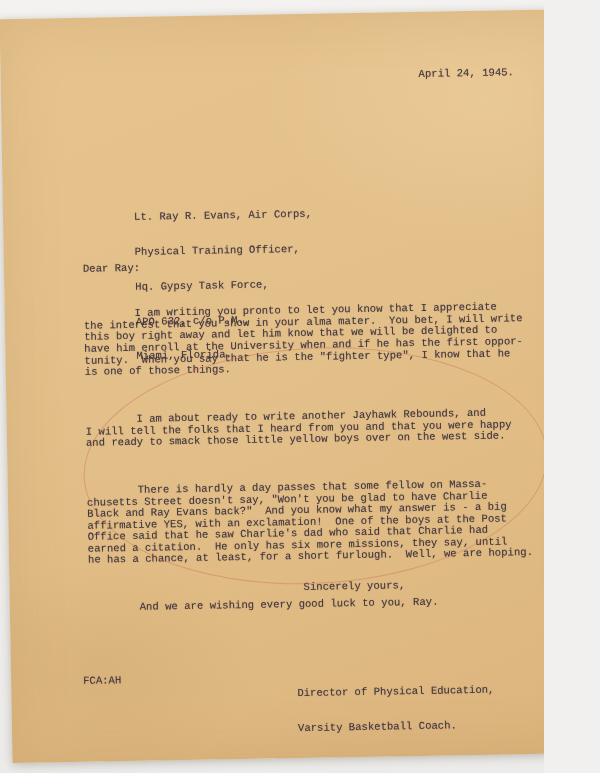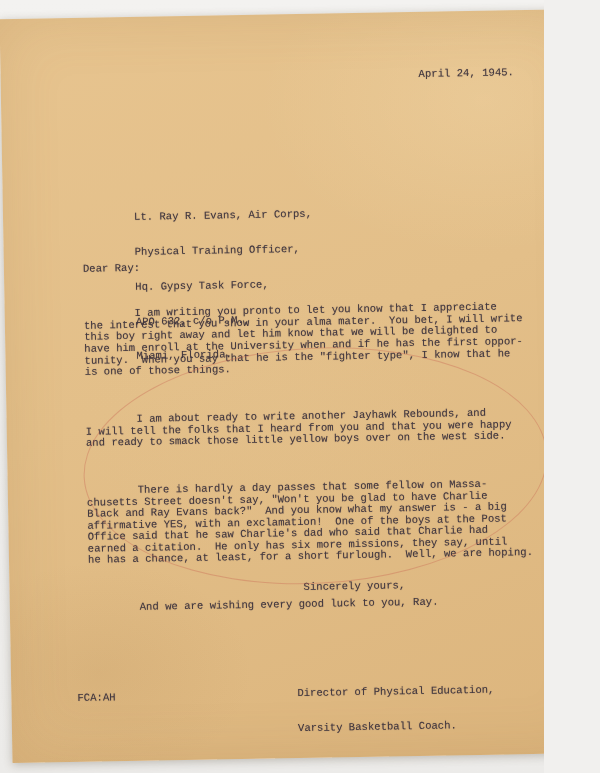--- a/index.html
+++ b/index.html
@@ -46,21 +46,21 @@
     white-space: pre-wrap;
     text-shadow: 0 0 1px rgba(62,46,60,0.45);
   }
   .date      { left: 418px; top: 57px;  }
   .address   { left: 131px; top: 172px; }
   .salute    { left: 79px;  top: 246px; text-align: center; }
   .body-text { left: 79px;  top: 268px; width: 492px; }
   .body-text p { margin: 0 0 13px 0; }
   .closing   { left: 294px; top: 568px; }
   .sigblock  { left: 286px; top: 651px; }
-  .ref       { left: 66px;  top: 658px; margin-top: 17px; }
+  .ref       { left: 72px;  top: 658px; }
   .pencil-circle {
     position: absolute;
     left: 76px;
     top: 334px;
     width: 462px;
     height: 234px;
     border: 1.5px solid rgba(196, 88, 74, 0.32);
     border-radius: 50%;
     transform: rotate(-2deg);
     pointer-events: none;

